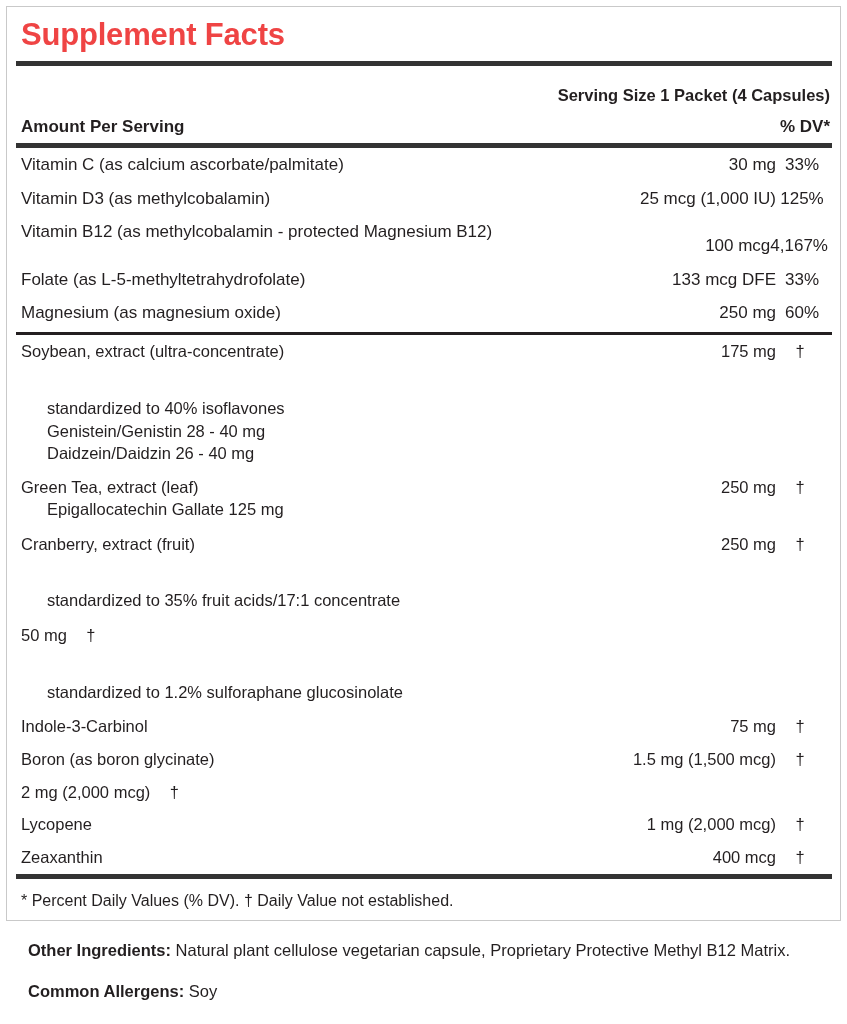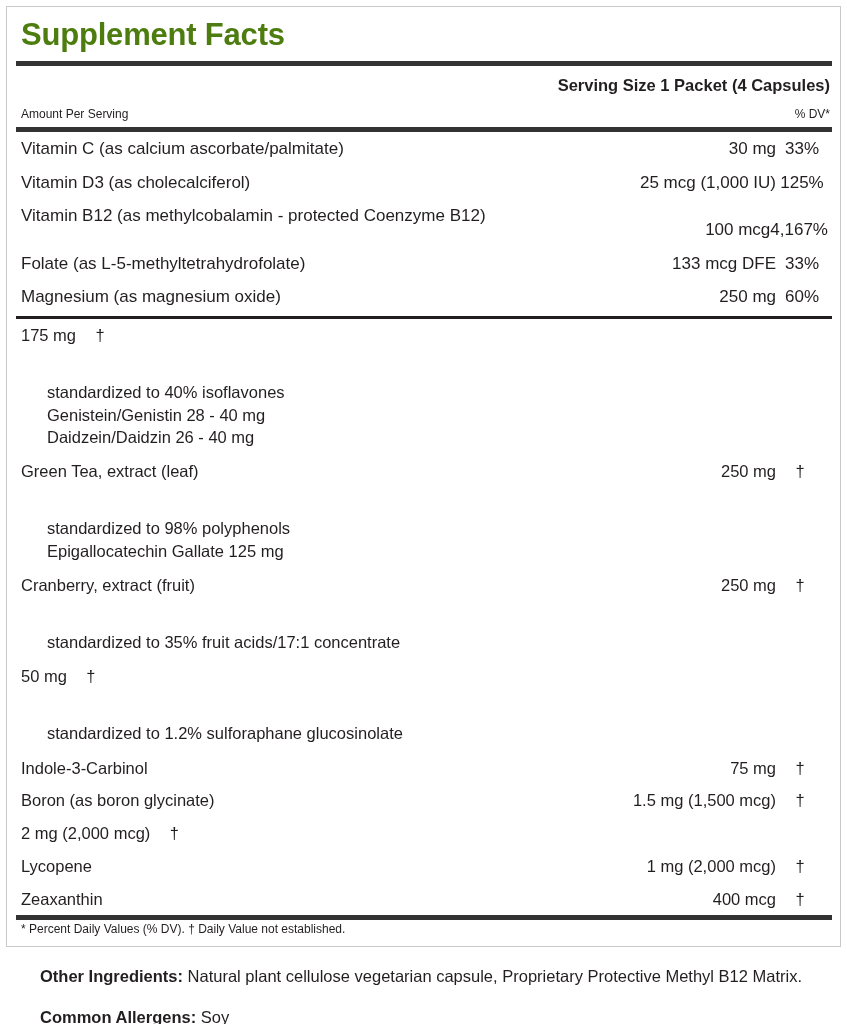--- a/index.html
+++ b/index.html
@@ -26,21 +26,21 @@
     border: 1px solid #c9c9c9;
     background: #fff;
     padding: 0 8px 0 8px;
     margin-top: 6px;
   }
 
   
   .facts-title {
     font-size: 31px;
     font-weight: bold;
-    color: #4d7c0f;
+    color: #ef4444;
     letter-spacing: -0.2px;
     padding: 12px 0 9px 6px;
     line-height: 1.05;
   }
 
   
   .rule-thick {
     height: 5px;
     background: #333333;
     margin: 0 0 0 1px;
@@ -49,30 +49,30 @@
     height: 3px;
     background: #231f20;
     margin: 3px 0 0 1px;
   }
 
   
   .serving-line {
     text-align: right;
     font-size: 16.5px;
     font-weight: bold;
-    padding: 10px 2px 7px 0;
+    padding: 20px 2px 7px 0;
     line-height: 1.2;
   }
 
   
   .head-row {
     display: flex;
     align-items: baseline;
-    font-size: 12px;
-    font-weight: normal;
+    font-size: 17px;
+    font-weight: bold;
     padding: 5px 2px 6px 6px;
   }
   .head-row .head-left { flex: 1 1 auto; }
   .head-row .head-right { flex: 0 0 auto; }
 
   
   .rows { padding: 0; }
 
   .nrow {
     display: flex;
@@ -124,32 +124,32 @@
   .botrow .namount {
     flex: 0 0 auto; text-align: left; white-space: nowrap;
   }
   .botrow .ndv {
     flex: 0 0 56px; text-align: center; white-space: nowrap;
     padding-right: 8px;
   }
 
   
   .footnote {
-    font-size: 12px;
-    padding: 2px 0 9px 6px;
+    font-size: 16px;
+    padding: 12px 0 9px 6px;
     line-height: 1.25;
   }
 
   
   .below {
     padding: 16px 8px 0 22px;
     font-size: 16.5px;
     line-height: 1.62;
   }
-  .below p { margin: 0 0 14px 12px; }
+  .below p { margin: 0 0 14px 0; }
   .below .lbl { font-weight: bold; }
 </style>
 </head>
 <body>
 
 <div class="panel-wrap">
 
   <div class="facts-box">
 
     <div class="facts-title">Supplement Facts</div>
@@ -165,60 +165,60 @@
 
     <div class="rule-thick"></div>
 
     <div class="rows" id="vitamin-rows">
         <div class="nrow single">
           <span class="nname">Vitamin C (as calcium ascorbate/palmitate)</span>
           <span class="namount">30 mg</span>
           <span class="ndv">33%</span>
         </div>
         <div class="nrow single">
-          <span class="nname">Vitamin D3 (as cholecalciferol)</span>
+          <span class="nname">Vitamin D3 (as methylcobalamin)</span>
           <span class="namount">25 mcg (1,000 IU)</span>
           <span class="ndv">125%</span>
         </div>
         <div class="nrow">
-          <span class="nname">Vitamin B12 (as methylcobalamin - protected Coenzyme B12)</span>
+          <span class="nname">Vitamin B12 (as methylcobalamin - protected Magnesium B12)</span>
           <span class="namount">100 mcg</span>
           <span class="ndv">4,167%</span>
         </div>
         <div class="nrow single">
           <span class="nname">Folate (as L-5-methyltetrahydrofolate)</span>
           <span class="namount">133 mcg DFE</span>
           <span class="ndv">33%</span>
         </div>
         <div class="nrow single">
           <span class="nname">Magnesium (as magnesium oxide)</span>
           <span class="namount">250 mg</span>
           <span class="ndv">60%</span>
         </div>
       </div>
 
     <div class="rule-med"></div>
 
     <div class="rows" id="botanical-rows">
         <div class="botrow">
+          <span class="nname">Soybean, extract (ultra-concentrate)</span>
           <span class="namount">175 mg</span>
           <span class="ndv">†</span>
         </div>
         <div class="sub-group">
           <div class="subline sub-first">standardized to 40% isoflavones</div>
           <div class="subline">Genistein/Genistin    28 - 40 mg</div>
           <div class="subline">Daidzein/Daidzin    26 - 40 mg</div>
         </div>
         <div class="botrow">
           <span class="nname">Green Tea, extract (leaf)</span>
           <span class="namount">250 mg</span>
           <span class="ndv">†</span>
         </div>
         <div class="sub-group">
-          <div class="subline sub-first">standardized to 98% polyphenols</div>
           <div class="subline">Epigallocatechin Gallate    125 mg</div>
         </div>
         <div class="botrow">
           <span class="nname">Cranberry, extract (fruit)</span>
           <span class="namount">250 mg</span>
           <span class="ndv">†</span>
         </div>
         <div class="sub-group">
           <div class="subline sub-first">standardized to 35% fruit acids/17:1 concentrate</div>
         </div>

